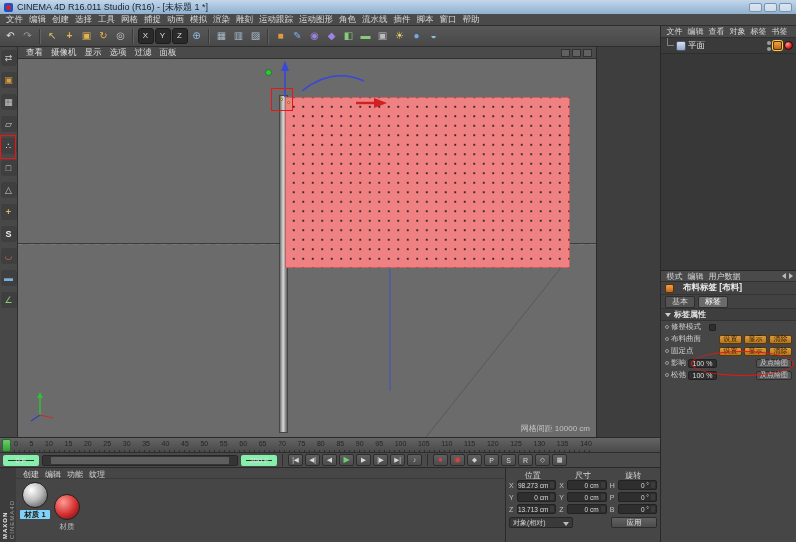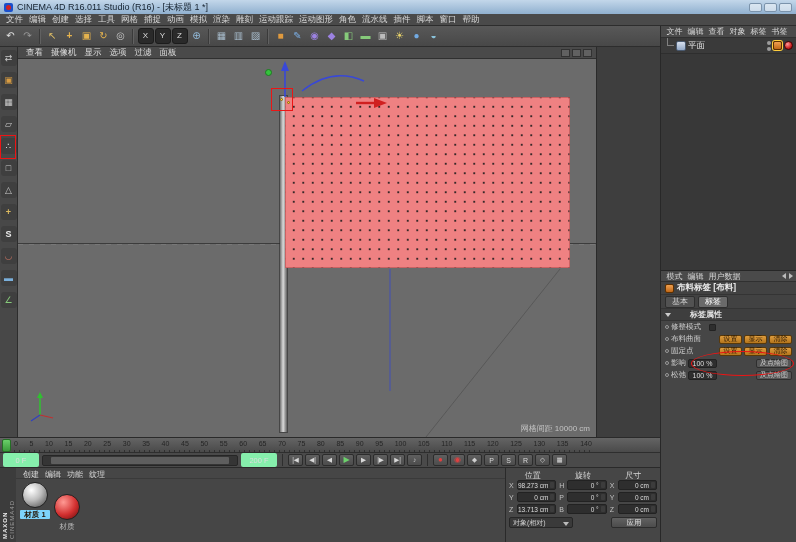--- a/index.html
+++ b/index.html
@@ -44,21 +44,21 @@
   #side-gap{position:absolute;left:596px;top:47px;width:64px;height:390px;background:#3e3e3e;border-left:1px solid #2a2a2a;}
 
   
   #ruler{position:absolute;left:0;top:437px;width:660px;height:15px;background:linear-gradient(#646464,#4a4a4a);border-top:1px solid #2a2a2a;}
   #ruler-ticks{position:absolute;left:14px;top:0;width:578px;height:15px;display:flex;justify-content:space-between;padding-top:2px;background:repeating-linear-gradient(90deg,rgba(25,25,25,.55) 0 1px,transparent 1px 5px) 0 12px/100% 3px no-repeat;}
   .tick{font-size:7px;color:#252525;line-height:8px;}
   #playhead{position:absolute;left:2px;top:1px;width:9px;height:13px;background:linear-gradient(#6ad06a,#3a9a3a);border:1px solid #256e25;border-radius:2px;}
 
   
   #transport{position:absolute;left:0;top:452px;width:660px;height:15px;background:#4a4a4a;border-top:1px solid #2e2e2e;display:flex;align-items:center;gap:3px;padding:0 3px;}
-  .frame-box{width:36px;height:11px;background:#303030;border:7px solid #86efac;border-radius:2px;color:#ddd;font-size:7.5px;display:flex;align-items:center;justify-content:center;flex:none;}
+  .frame-box{width:36px;height:11px;background:#303030;border:5px solid #86efac;border-radius:2px;color:#ddd;font-size:7.5px;display:flex;align-items:center;justify-content:center;flex:none;}
   #t-scroll{width:196px;height:11px;background:#353535;border:1px solid #262626;border-radius:2px;position:relative;flex:none;}
   #t-scroll .thumb{position:absolute;left:8px;top:1px;right:8px;bottom:1px;background:#5e5e5e;border-radius:1px;}
   .t-div{width:1px;height:12px;background:#2e2e2e;margin:0 2px;flex:none;}
   .t-btn{width:15px;height:12px;background:linear-gradient(#5f5f5f,#4c4c4c);border:1px solid #2c2c2c;border-radius:2px;font-size:6.5px;color:#d8d8d8;display:flex;align-items:center;justify-content:center;flex:none;line-height:1;}
 
   
   #branding{position:absolute;left:0;top:467px;width:16px;height:75px;background:#3c3c3c;border-top:1px solid #2a2a2a;display:flex;justify-content:center;gap:1px;padding:3px 0;}
   .brand-txt{writing-mode:vertical-rl;transform:rotate(180deg);font-size:6px;letter-spacing:1px;color:#ececec;font-weight:bold;}
   .brand-sub{color:#9f9f9f;font-weight:normal;}
 
@@ -105,25 +105,25 @@
   .vis-dots::before,.vis-dots::after{content:"";position:absolute;left:0;width:4px;height:4px;border-radius:50%;background:#9c9c9c;}
   .vis-dots::before{top:0;} .vis-dots::after{bottom:0;}
   .tag-cloth{width:9px;height:9px;border-radius:2px;background:linear-gradient(#f0a050,#c06818);border:1px solid #5e3000;box-shadow:0 0 0 1px #ffcf3e;flex:none;}
   .tag-material{width:9px;height:9px;border-radius:50%;background:radial-gradient(circle at 35% 30%,#ff9a9a,#cc2222 60%,#5e0a0a);border:1px solid #440404;flex:none;}
   #om-filler{height:217px;background:#383838;border-top:1px solid #2e2e2e;flex:none;}
   .am-nav{margin-left:auto;display:flex;gap:3px;align-items:center;}
   .nav-left{border-right:4px solid #bbb;border-top:3px solid transparent;border-bottom:3px solid transparent;}
   .nav-right{border-left:4px solid #bbb;border-top:3px solid transparent;border-bottom:3px solid transparent;}
   #am-title{height:13px;display:flex;align-items:center;gap:3px;padding:0 4px;background:#424242;border-bottom:1px solid #343434;flex:none;}
   .am-tag-icon{width:9px;height:9px;border-radius:2px;background:linear-gradient(#f0a050,#c06818);border:1px solid #5e3000;flex:none;}
-  #am-title-text{font-size:8.5px;font-weight:bold;color:#e8e8e8;white-space:nowrap;}
+  #am-title-text{font-size:8.5px;font-weight:bold;color:#e8e8e8;white-space:nowrap;margin-left:6px;}
   #am-tabs{height:14px;display:flex;align-items:center;gap:3px;padding:0 4px;background:#424242;border-bottom:1px solid #343434;flex:none;}
   .am-tab{font-size:8px;color:#d0d0d0;background:#525252;border:1px solid #2e2e2e;border-radius:2px;padding:0 6px;line-height:10px;}
   .am-tab.active{background:#6a6a6a;color:#fff;}
-  #am-section{height:12px;display:flex;align-items:center;gap:19px;padding:0 4px;background:#3e3e3e;border-bottom:1px solid #333;flex:none;}
+  #am-section{height:12px;display:flex;align-items:center;gap:3px;padding:0 4px;background:#3e3e3e;border-bottom:1px solid #333;flex:none;}
   .sec-arrow{border-top:4px solid #ccc;border-left:3px solid transparent;border-right:3px solid transparent;flex:none;}
   #am-section-label{font-size:8px;font-weight:bold;color:#e0e0e0;}
   .am-row{height:12px;display:flex;align-items:center;gap:2px;padding:0 4px;font-size:7.5px;color:#cfcfcf;flex:none;}
   .bullet{width:4px;height:4px;border:1px solid #9a9a9a;border-radius:50%;flex:none;}
   .chk{width:7px;height:7px;background:#2e2e2e;border:1px solid #222;border-radius:1px;margin-left:6px;flex:none;}
   .btn-group{margin-left:auto;display:flex;gap:2px;}
   .mini-btn{height:9px;padding:0 3.5px;display:flex;align-items:center;background:linear-g radient(#de9c3e,#b5761c);background:linear-gradient(#de9c3e,#b5761c);border:1px solid #59390a;border-radius:2px;font-size:7px;color:#261503;white-space:nowrap;}
   .pct-box{width:29px;height:9px;background:#2e2e2e;border:1px solid #222;border-radius:2px;font-size:7px;color:#ddd;display:flex;align-items:center;justify-content:center;flex:none;}
   .map-btn{height:9px;padding:0 3px;background:#565656;border:1px solid #2e2e2e;border-radius:2px;font-size:7px;color:#ccc;display:flex;align-items:center;margin-left:auto;white-space:nowrap;}
   #am-filler{flex:1;}
@@ -366,47 +366,47 @@
         <div class="coord-row">
             <span class="coord-lbl">Y</span>
             <span class="coord-input">0 cm</span>
           </div>
         <div class="coord-row">
             <span class="coord-lbl">Z</span>
             <span class="coord-input">113.713 cm</span>
           </div>
       </div>
       <div class="coord-col">
+        <div class="coord-head">尺寸</div>
+        <div class="coord-row">
+            <span class="coord-lbl">X</span>
+            <span class="coord-input">0 cm</span>
+          </div>
+        <div class="coord-row">
+            <span class="coord-lbl">Y</span>
+            <span class="coord-input">0 cm</span>
+          </div>
+        <div class="coord-row">
+            <span class="coord-lbl">Z</span>
+            <span class="coord-input">0 cm</span>
+          </div>
+      </div>
+      <div class="coord-col">
         <div class="coord-head">旋转</div>
         <div class="coord-row">
             <span class="coord-lbl">H</span>
             <span class="coord-input">0 °</span>
           </div>
         <div class="coord-row">
             <span class="coord-lbl">P</span>
             <span class="coord-input">0 °</span>
           </div>
         <div class="coord-row">
             <span class="coord-lbl">B</span>
             <span class="coord-input">0 °</span>
-          </div>
-      </div>
-      <div class="coord-col">
-        <div class="coord-head">尺寸</div>
-        <div class="coord-row">
-            <span class="coord-lbl">X</span>
-            <span class="coord-input">0 cm</span>
-          </div>
-        <div class="coord-row">
-            <span class="coord-lbl">Y</span>
-            <span class="coord-input">0 cm</span>
-          </div>
-        <div class="coord-row">
-            <span class="coord-lbl">Z</span>
-            <span class="coord-input">0 cm</span>
           </div>
       </div>
     </div>
     <div class="coord-foot">
       <span class="coord-dd">对象(相对)</span>
       <span class="apply-btn">应用</span>
     </div>
   </div>
 
   <div id="right-panel">

